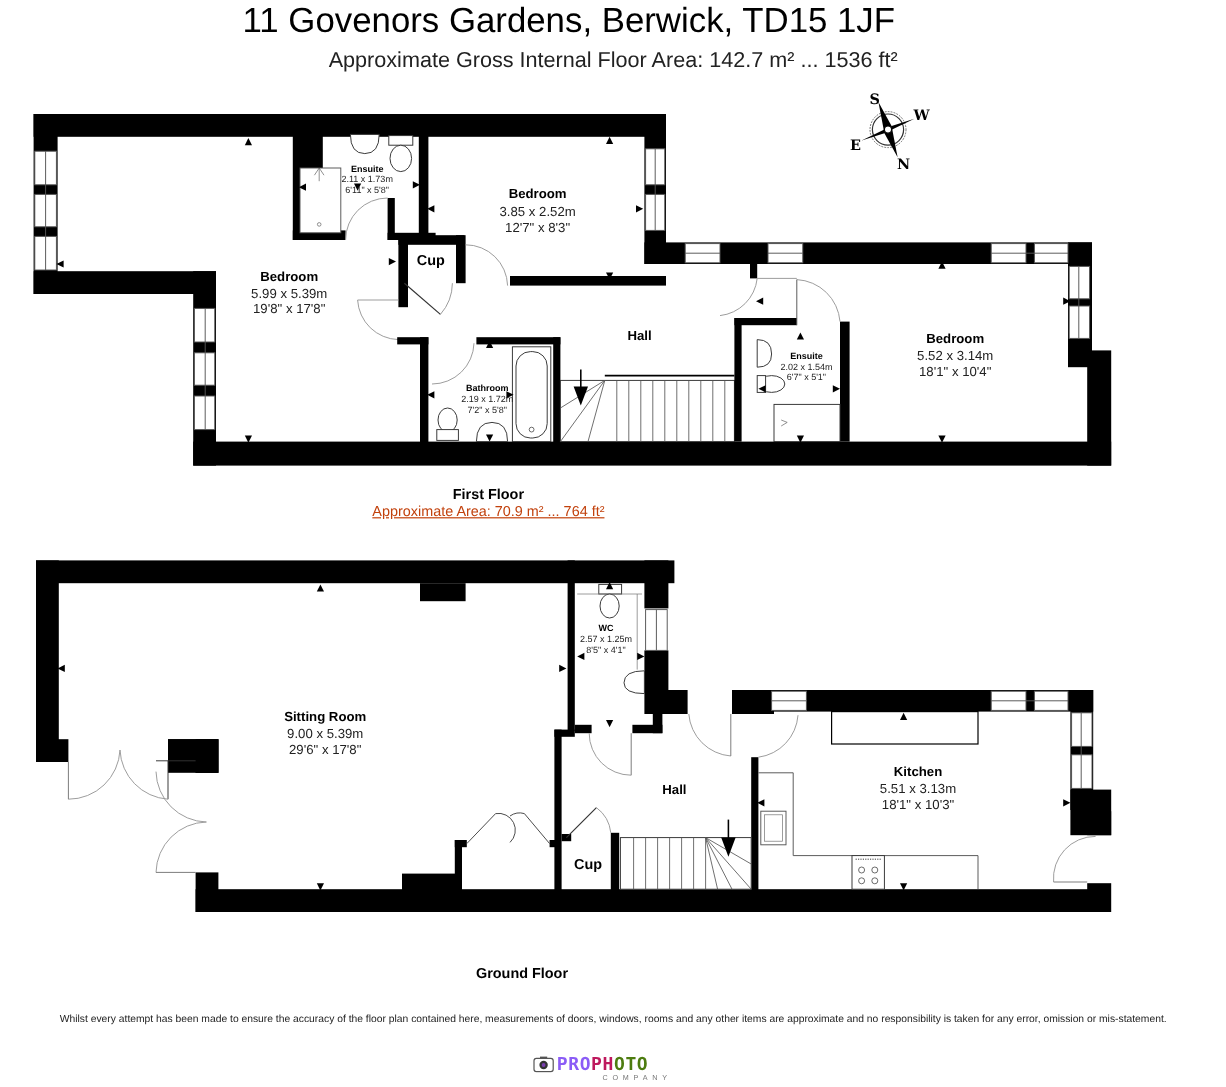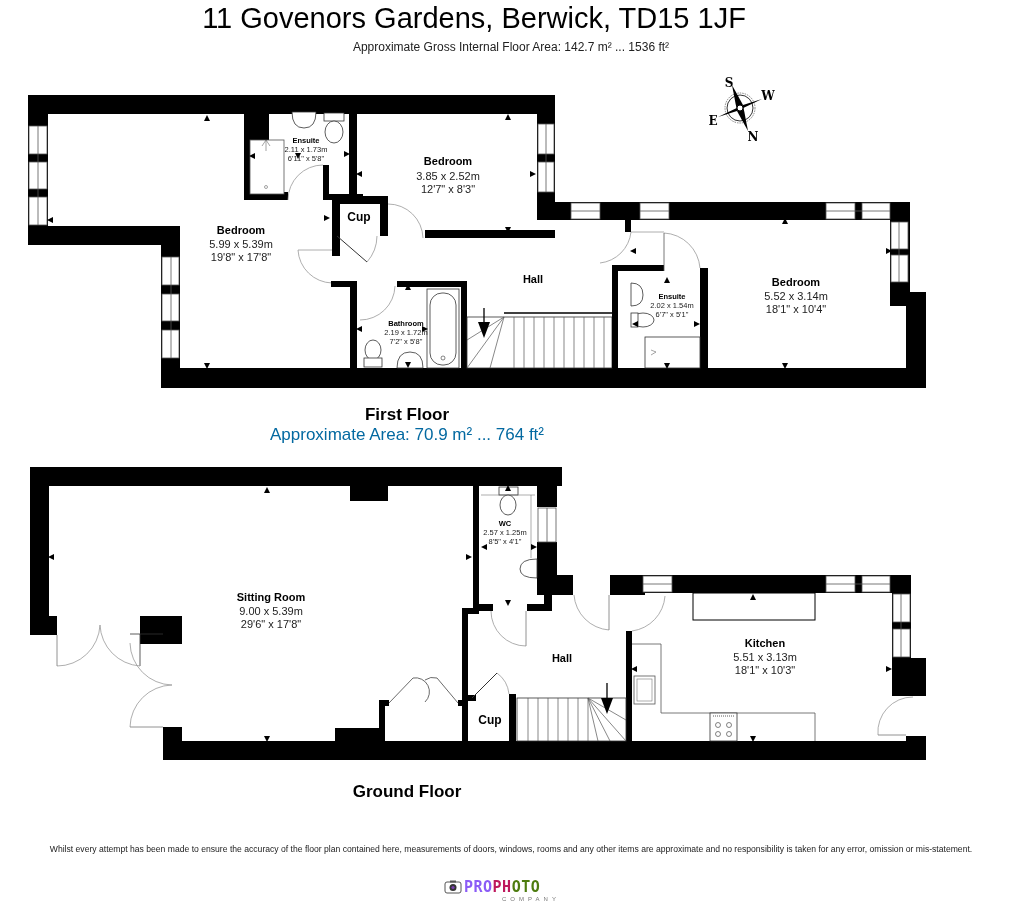--- a/index.html
+++ b/index.html
@@ -1,28 +1,28 @@
 <!DOCTYPE html>
 <html><head>
   <meta charset="utf-8">
   <style>
     html, body { margin: 0; padding: 0; background: #ffffff; }
     body { width: 1022px; height: 906px; position: relative; overflow: hidden; font-family: "Liberation Sans", sans-serif; color: #000; }
     .title { position: absolute; left: 0; top: 0; width: 948px; text-align: center; font-size: 29px; line-height: 36px; letter-spacing: 0px; }
-    .subtitle { position: absolute; left: 0; top: 40px; width: 1022px; text-align: center; font-size: 12px; color: #222; }
+    .subtitle { position: absolute; left: 0; top: 40px; width: 1022px; text-align: center; font-size: 18px; color: #222; }
     svg.plan { position: absolute; left: 0; top: 0; }
     .room-name { font-family: "Liberation Sans", sans-serif; font-weight: bold; font-size: 11px; text-anchor: middle; }
     .room-dim { font-family: "Liberation Sans", sans-serif; font-size: 11px; text-anchor: middle; fill: #222; }
     .room-name-s { font-family: "Liberation Sans", sans-serif; font-weight: bold; font-size: 7.5px; text-anchor: middle; }
     .room-dim-s { font-family: "Liberation Sans", sans-serif; font-size: 7.5px; text-anchor: middle; fill: #222; }
     .cup { font-family: "Liberation Sans", sans-serif; font-weight: bold; font-size: 12px; text-anchor: middle; }
     .compass-letter { font-family: "DejaVu Serif", serif; font-weight: bold; font-size: 12px; text-anchor: middle; }
-    .floor-label { position: absolute; left: 0; width: 814px; text-align: center; font-size: 17px; }
+    .floor-label { position: absolute; left: 0; width: 814px; text-align: center; font-size: 12px; }
     .floor-label .name { font-weight: bold; display: block; }
-    .floor-label .area { display: block; color: #0369a1; }
+    .floor-label .area { display: block; color: #c2410c; text-decoration: underline; }
     .disclaimer { position: absolute; left: 0; top: 844px; width: 1022px; text-align: center; font-size: 8.6px; line-height: 11px; color: #222; }
     .logo { position: absolute; left: 444px; top: 878px; width: 120px; height: 28px; }
     .logo .cam { position: absolute; left: 0; top: 2px; width: 18px; height: 14px; }
     .logo .word { position: absolute; left: 20px; top: 0px; font-family: "DejaVu Sans Mono", monospace; font-weight: bold; font-size: 15px; letter-spacing: 0.5px; }
     .logo .word .pro { color: #8b5cf6; }
     .logo .word .ph { color: #be185d; }
     .logo .word .oto { color: #4d7c0f; }
     .logo .sub { position: absolute; left: 58px; top: 18px; font-size: 6px; letter-spacing: 4px; color: #777; }
   </style>
 </head>
@@ -384,21 +384,21 @@
     <text class="room-dim" x="765" y="661">5.51 x 3.13m</text>
     <text class="room-dim" x="765" y="674">18'1" x 10'3"</text>
   </g>
 </svg>
 
 <div class="floor-label" style="top:405px;">
   <span class="name">First Floor</span>
   <span class="area">Approximate Area: 70.9 m² ... 764 ft²</span>
 </div>
 
-<div class="floor-label" style="top:782px;">
+<div class="floor-label" style="top:804px;padding-left:28px;">
   <span class="name">Ground Floor</span>
 </div>
 
 <div class="disclaimer">
   <div>Whilst every attempt has been made to ensure the accuracy of the floor plan contained here, measurements of doors, windows, rooms and any other items are approximate and no responsibility is taken for any error, omission or mis-statement.</div>
 </div>
 
 <div class="logo">
   <svg class="cam" viewBox="0 0 18 14" width="18" height="14">
     <rect x="1" y="2" width="16" height="11" rx="2" fill="none" stroke="#555" stroke-width="1"></rect>

